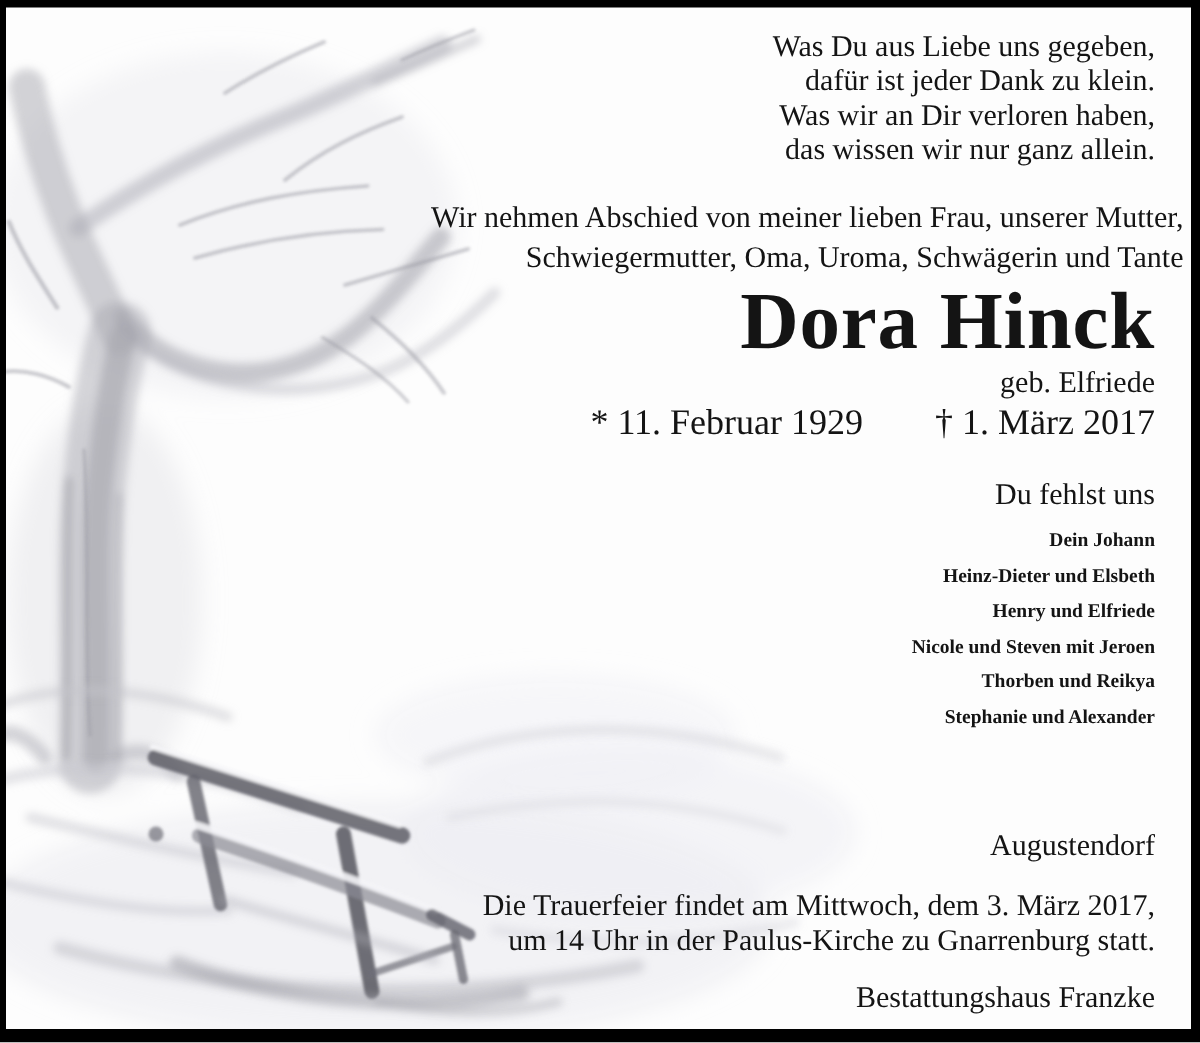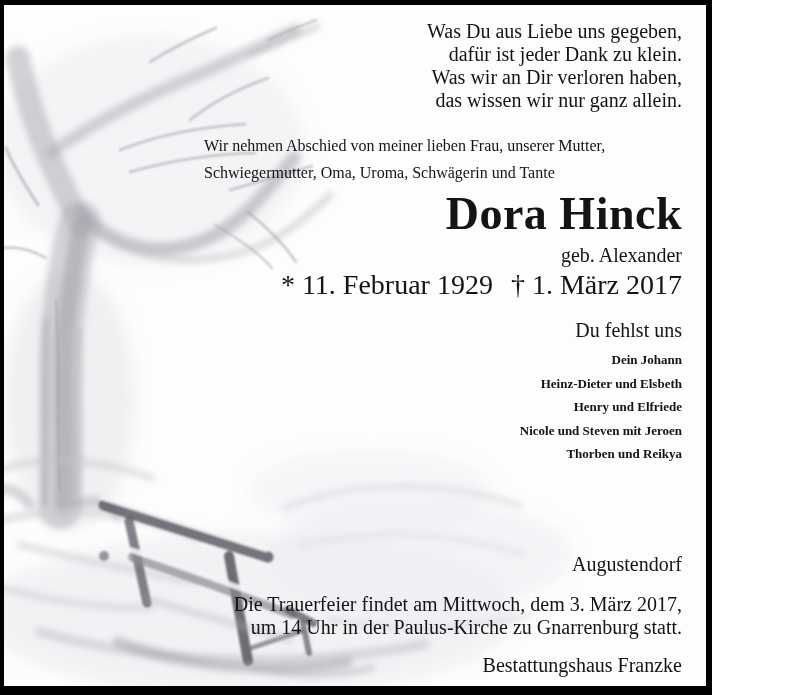--- a/index.html
+++ b/index.html
@@ -1,35 +1,35 @@
 <!DOCTYPE html>
 <html><head>
 <meta charset="utf-8">
 <style>
   html,body{margin:0;padding:0;background:#fff;}
   .page{
     position:relative;
-    width:712px;height:695px;
+    width:800px;height:695px;
     box-sizing:border-box;
     background:#fdfdfd;
     border-style:solid;border-color:#000;
     border-width:5px 6px 9px 4px;
     overflow:hidden;
     font-family:"Liberation Serif", serif;
     color:#141414;
     text-decoration:underline;
   }
   .sketch{position:absolute;left:-4px;top:-5px;width:800px;height:695px;}
   .txt{position:absolute;white-space:nowrap;}
   .r{right:24px;text-align:right;}
   .poem{top:15px;font-size:20px;line-height:23px;}
-  .intro{top:127px;left:200px;width:585px;text-align:left;font-size:16px;line-height:27px;}
-  .name{top:184px;font-size:46px;line-height:50px;font-weight:bold;letter-spacing:0.5px;}
+  .intro{top:127px;left:200px;width:585px;text-align:right;font-size:20px;line-height:27px;}
+  .name{top:184px;font-size:54px;line-height:50px;font-weight:bold;letter-spacing:0.5px;}
   .maiden{top:239px;font-size:20px;}
-  .dates{top:264px;font-size:28px;display:flex;justify-content:space-between;gap:18px;}
+  .dates{top:264px;font-size:24px;display:flex;justify-content:space-between;gap:48px;}
   .farewell{top:314px;font-size:20px;}
   .mourners{top:343px;font-size:13px;line-height:23.5px;font-weight:bold;}
   .place{top:548px;font-size:20px;}
   .service{top:588px;font-size:20px;line-height:23px;}
   .home{top:649px;font-size:20px;}
 </style>
 </head>
 <body>
 
 <div class="page">
@@ -119,34 +119,35 @@
     <div>Was wir an Dir verloren haben,</div>
     <div>das wissen wir nur ganz allein.</div>
   </div>
 
   <div class="txt intro">
     <div>Wir nehmen Abschied von meiner lieben Frau, unserer Mutter,</div>
     <div>Schwiegermutter, Oma, Uroma, Schwägerin und Tante</div>
   </div>
 
   <div class="txt r name">Dora Hinck</div>
-  <div class="txt r maiden">geb. Alexander</div>
+  <div class="txt r maiden">geb. Elfriede</div>
   <div class="txt r dates">
     <span>* 11. Februar 1929</span>
     <span>† 1. März 2017</span>
   </div>
 
   <div class="txt r farewell">Du fehlst uns</div>
 
   <div class="txt r mourners">
     <div>Dein Johann</div>
     <div>Heinz-Dieter und Elsbeth</div>
     <div>Henry und Elfriede</div>
     <div>Nicole und Steven mit Jeroen</div>
     <div>Thorben und Reikya</div>
+    <div>Stephanie und Alexander</div>
   </div>
 
   <div class="txt r place">Augustendorf</div>
 
   <div class="txt r service">
     <div>Die Trauerfeier findet am Mittwoch, dem 3. März 2017,</div>
     <div>um 14 Uhr in der Paulus-Kirche zu Gnarrenburg statt.</div>
   </div>
 
   <div class="txt r home">Bestattungshaus Franzke</div>

